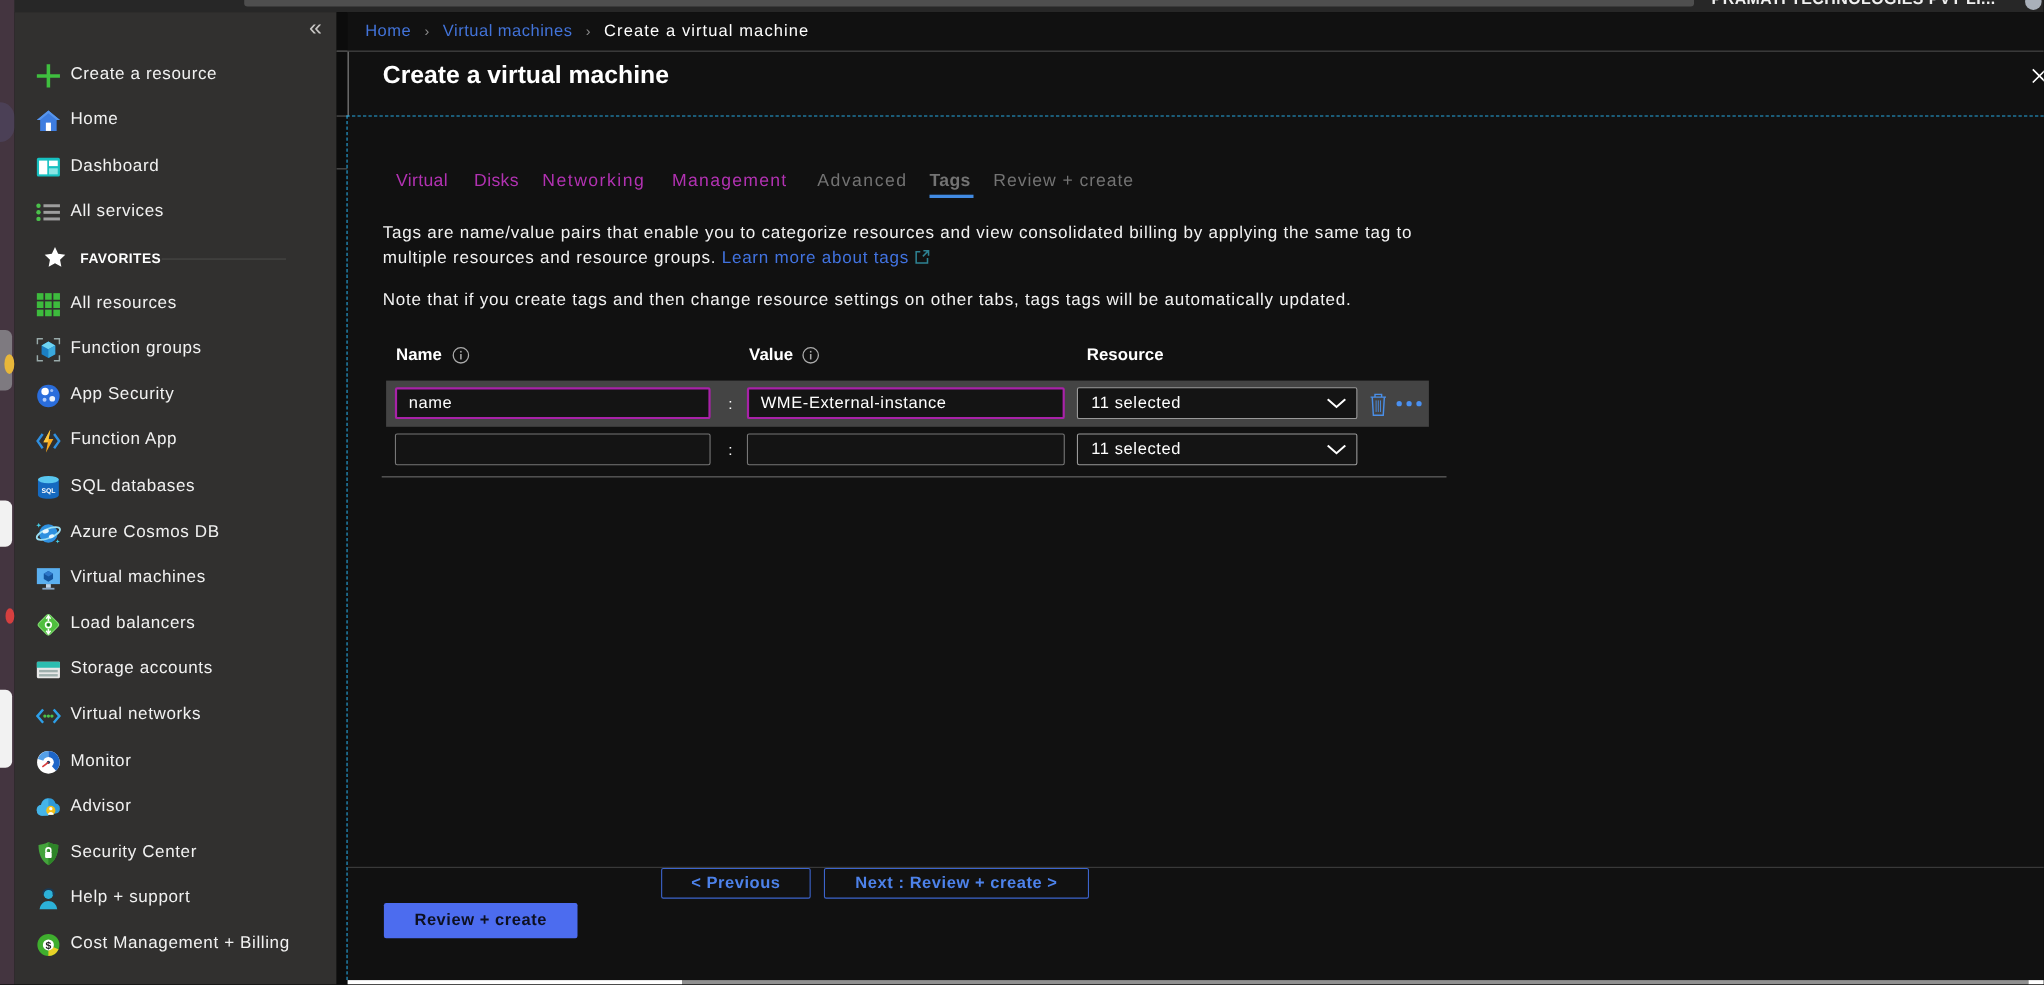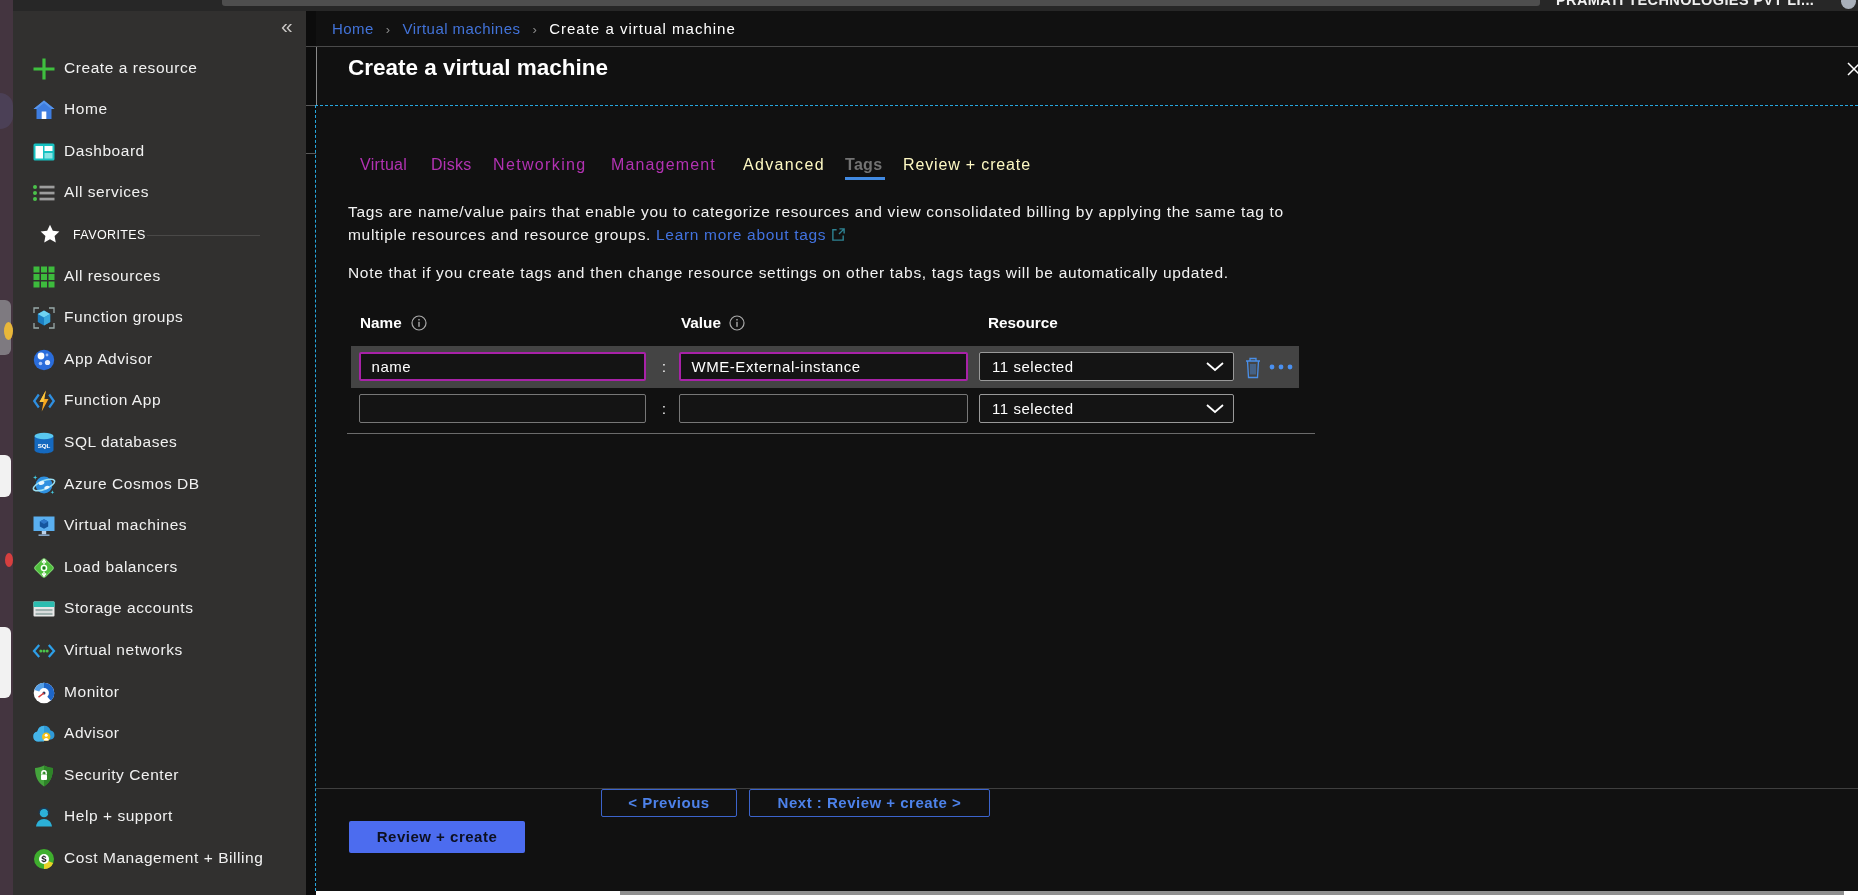--- a/index.html
+++ b/index.html
@@ -11,42 +11,42 @@
 #avatar{position:absolute;left:1841px;top:-6px;width:15px;height:15px;border-radius:50%;background:#a9b0ba}
 
 #strip{position:absolute;left:0;top:0;width:13px;height:895px;background:#443540}
 .frag{position:absolute;left:0}
 
 #sidebar{position:absolute;left:13px;top:11px;width:293px;height:884px;background:#31302f}
 #collapse{position:absolute;left:268px;top:3px;color:#c8c6c4;font-size:21px}
 .srow{position:absolute;left:0;width:247px;height:41px}
 .sicon{position:absolute;left:19px;top:9px;width:24px;height:24px}
 .slab{position:absolute;left:51px;top:11px;font-size:15.5px;color:#f1f1f1;white-space:nowrap;letter-spacing:.55px}
-.favlab{position:absolute;left:60px;top:14px;font-size:12.5px;font-weight:normal;color:#fff;letter-spacing:.4px}
+.favlab{position:absolute;left:60px;top:14px;font-size:12.5px;font-weight:bold;color:#fff;letter-spacing:.4px}
 .favline{position:absolute;left:134px;right:0;top:21px;height:1px;background:#4a4948}
 
 #gutter{position:absolute;left:306px;top:11px;width:10px;height:884px;background:#0c0c0c}
 .tick{position:absolute;left:306px;width:10px;height:1px;background:#5a5a5a}
 
 #content{position:absolute;left:316px;top:11px;width:1542px;height:884px;background:#111}
 #crumbs{position:absolute;left:16px;top:9px;font-size:15px;white-space:nowrap;letter-spacing:.45px}
 #crumbs a{color:#4273d9;text-decoration:none}
 #crumbs .sep{color:#8a8a8a;padding:0 12px;font-size:13px}
 #crumbs .cur{color:#fff;letter-spacing:1px}
 #hline{position:absolute;left:-10px;top:35px;right:0;height:1px;background:#4a4a4a}
 #vline{position:absolute;left:-0.5px;top:36px;width:1px;height:59px;background:#8a8a8a}
 #title{position:absolute;left:32px;top:44px;font-size:22.5px;font-weight:bold;color:#fff}
 #closex{position:absolute;right:-4px;top:50px;width:16px;height:16px}
 #dashtop{position:absolute;left:-1px;top:94px;right:0;height:0;border-top:1.5px dashed #27a7e0}
 #dashleft{position:absolute;left:-1px;top:94px;width:0;height:786px;border-left:1.5px dashed #27a7e0}
 
 #tabs{position:absolute;left:0;top:145px;font-size:16px;white-space:nowrap;letter-spacing:.3px}
 #tabs span{position:absolute;top:0}
 .tabm{color:#b232b2}
-.tabw{color:#fef9c3}
+.tabw{color:#737373}
 .tabsel{color:#737373;font-weight:bold}
 #tabunder{position:absolute;left:529px;top:166px;width:40px;height:3px;background:#418ae2}
 
 .para{position:absolute;left:32px;color:#f2f2f2;font-size:15.5px;line-height:22.5px;letter-spacing:.68px}
 .link{color:#4273e0;text-decoration:none}
 
 .hdr{position:absolute;font-size:15.3px;font-weight:bold;color:#fff}
 #rowband{position:absolute;left:35px;top:335px;width:948px;height:42px;background:#444}
 .inp{position:absolute;height:29px;background:#141414;border:1px solid #777;border-radius:2px;color:#fff;font-size:15px;letter-spacing:.55px;line-height:27px;padding-left:10.5px}
 .inpm{border:2px solid #a822a8;line-height:25px}
@@ -136,21 +136,21 @@
       <span class="slab">Function groups</span>
     </div>
 <div class="srow" style="top:327.7px">
       <span class="sicon"><svg width="24" height="24" viewBox="0 0 24 24">
           <circle cx="12" cy="12" r="10.2" fill="#2a6ddc"></circle>
           <circle cx="9" cy="8" r="3.4" fill="#fff"></circle>
           <circle cx="15.5" cy="14.5" r="2.6" fill="#fff" opacity=".9"></circle>
           <circle cx="8.5" cy="15.5" r="1.8" fill="#cfe0ff" opacity=".8"></circle>
           <circle cx="15" cy="7" r="1.4" fill="#cfe0ff" opacity=".7"></circle>
         </svg></span>
-      <span class="slab">App Advisor</span>
+      <span class="slab">App Security</span>
     </div>
 <div class="srow" style="top:369.3px">
       <span class="sicon"><svg width="24" height="24" viewBox="0 0 24 24">
           <path d="M6.8 5.5 2.2 12l4.6 6.5" stroke="#2f8fe0" stroke-width="2.2" fill="none"></path>
           <path d="M17.2 5.5 21.8 12l-4.6 6.5" stroke="#2f8fe0" stroke-width="2.2" fill="none"></path>
           <path d="M13.8 1.5 7.5 13h4l-1.8 9.5L16.5 10h-4.2Z" fill="#f8a81e"></path>
           <path d="M13.8 1.5 7.5 13h4Z" fill="#fcc73e"></path>
         </svg></span>
       <span class="slab">Function App</span>
     </div>

